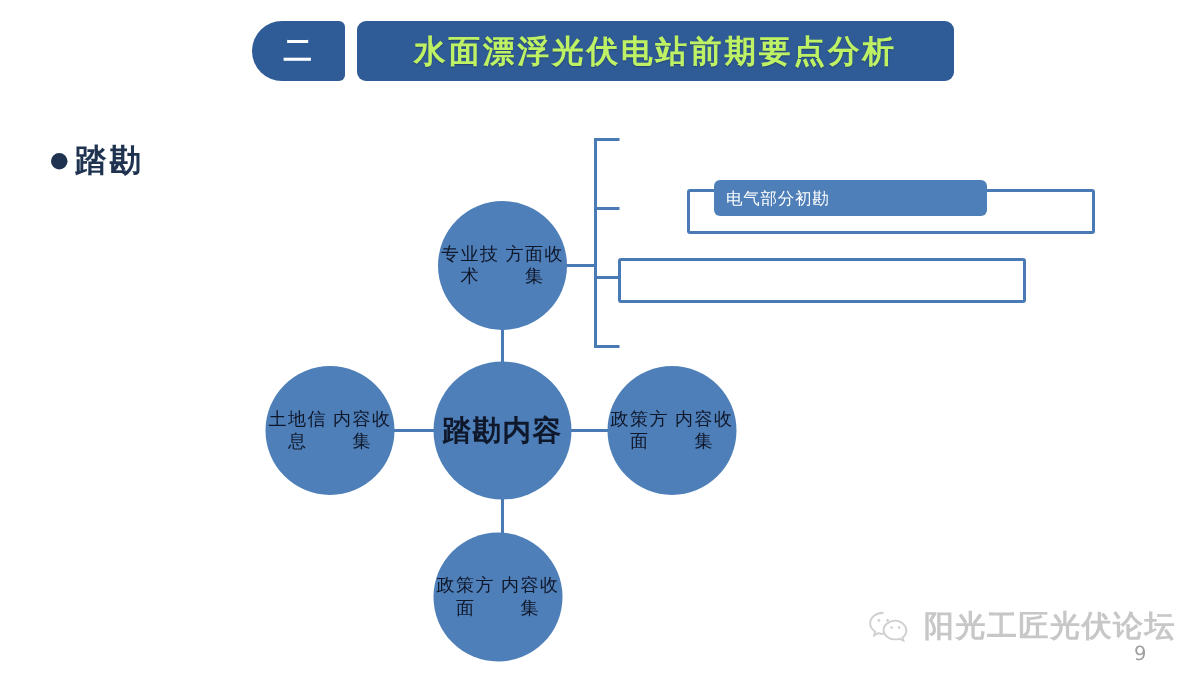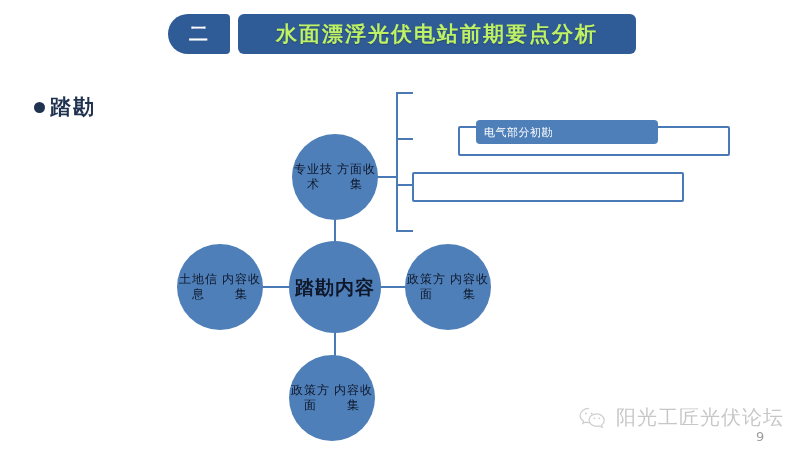--- a/index.html
+++ b/index.html
@@ -195,21 +195,21 @@
   }
   #wechat-icon {
     width: 30px;
     height: 24px;
     margin-right: 8px;
     flex: none;
   }
   #watermark-text {
     color: #9a9a9a;
     font-size: 20px;
-    font-weight: normal;
+    font-weight: bold;
     letter-spacing: 1px;
     white-space: nowrap;
   }
   #page-number {
     position: absolute;
     left: 756px;
     top: 429px;
     color: #9e9e9e;
     font-size: 13px;
   }

